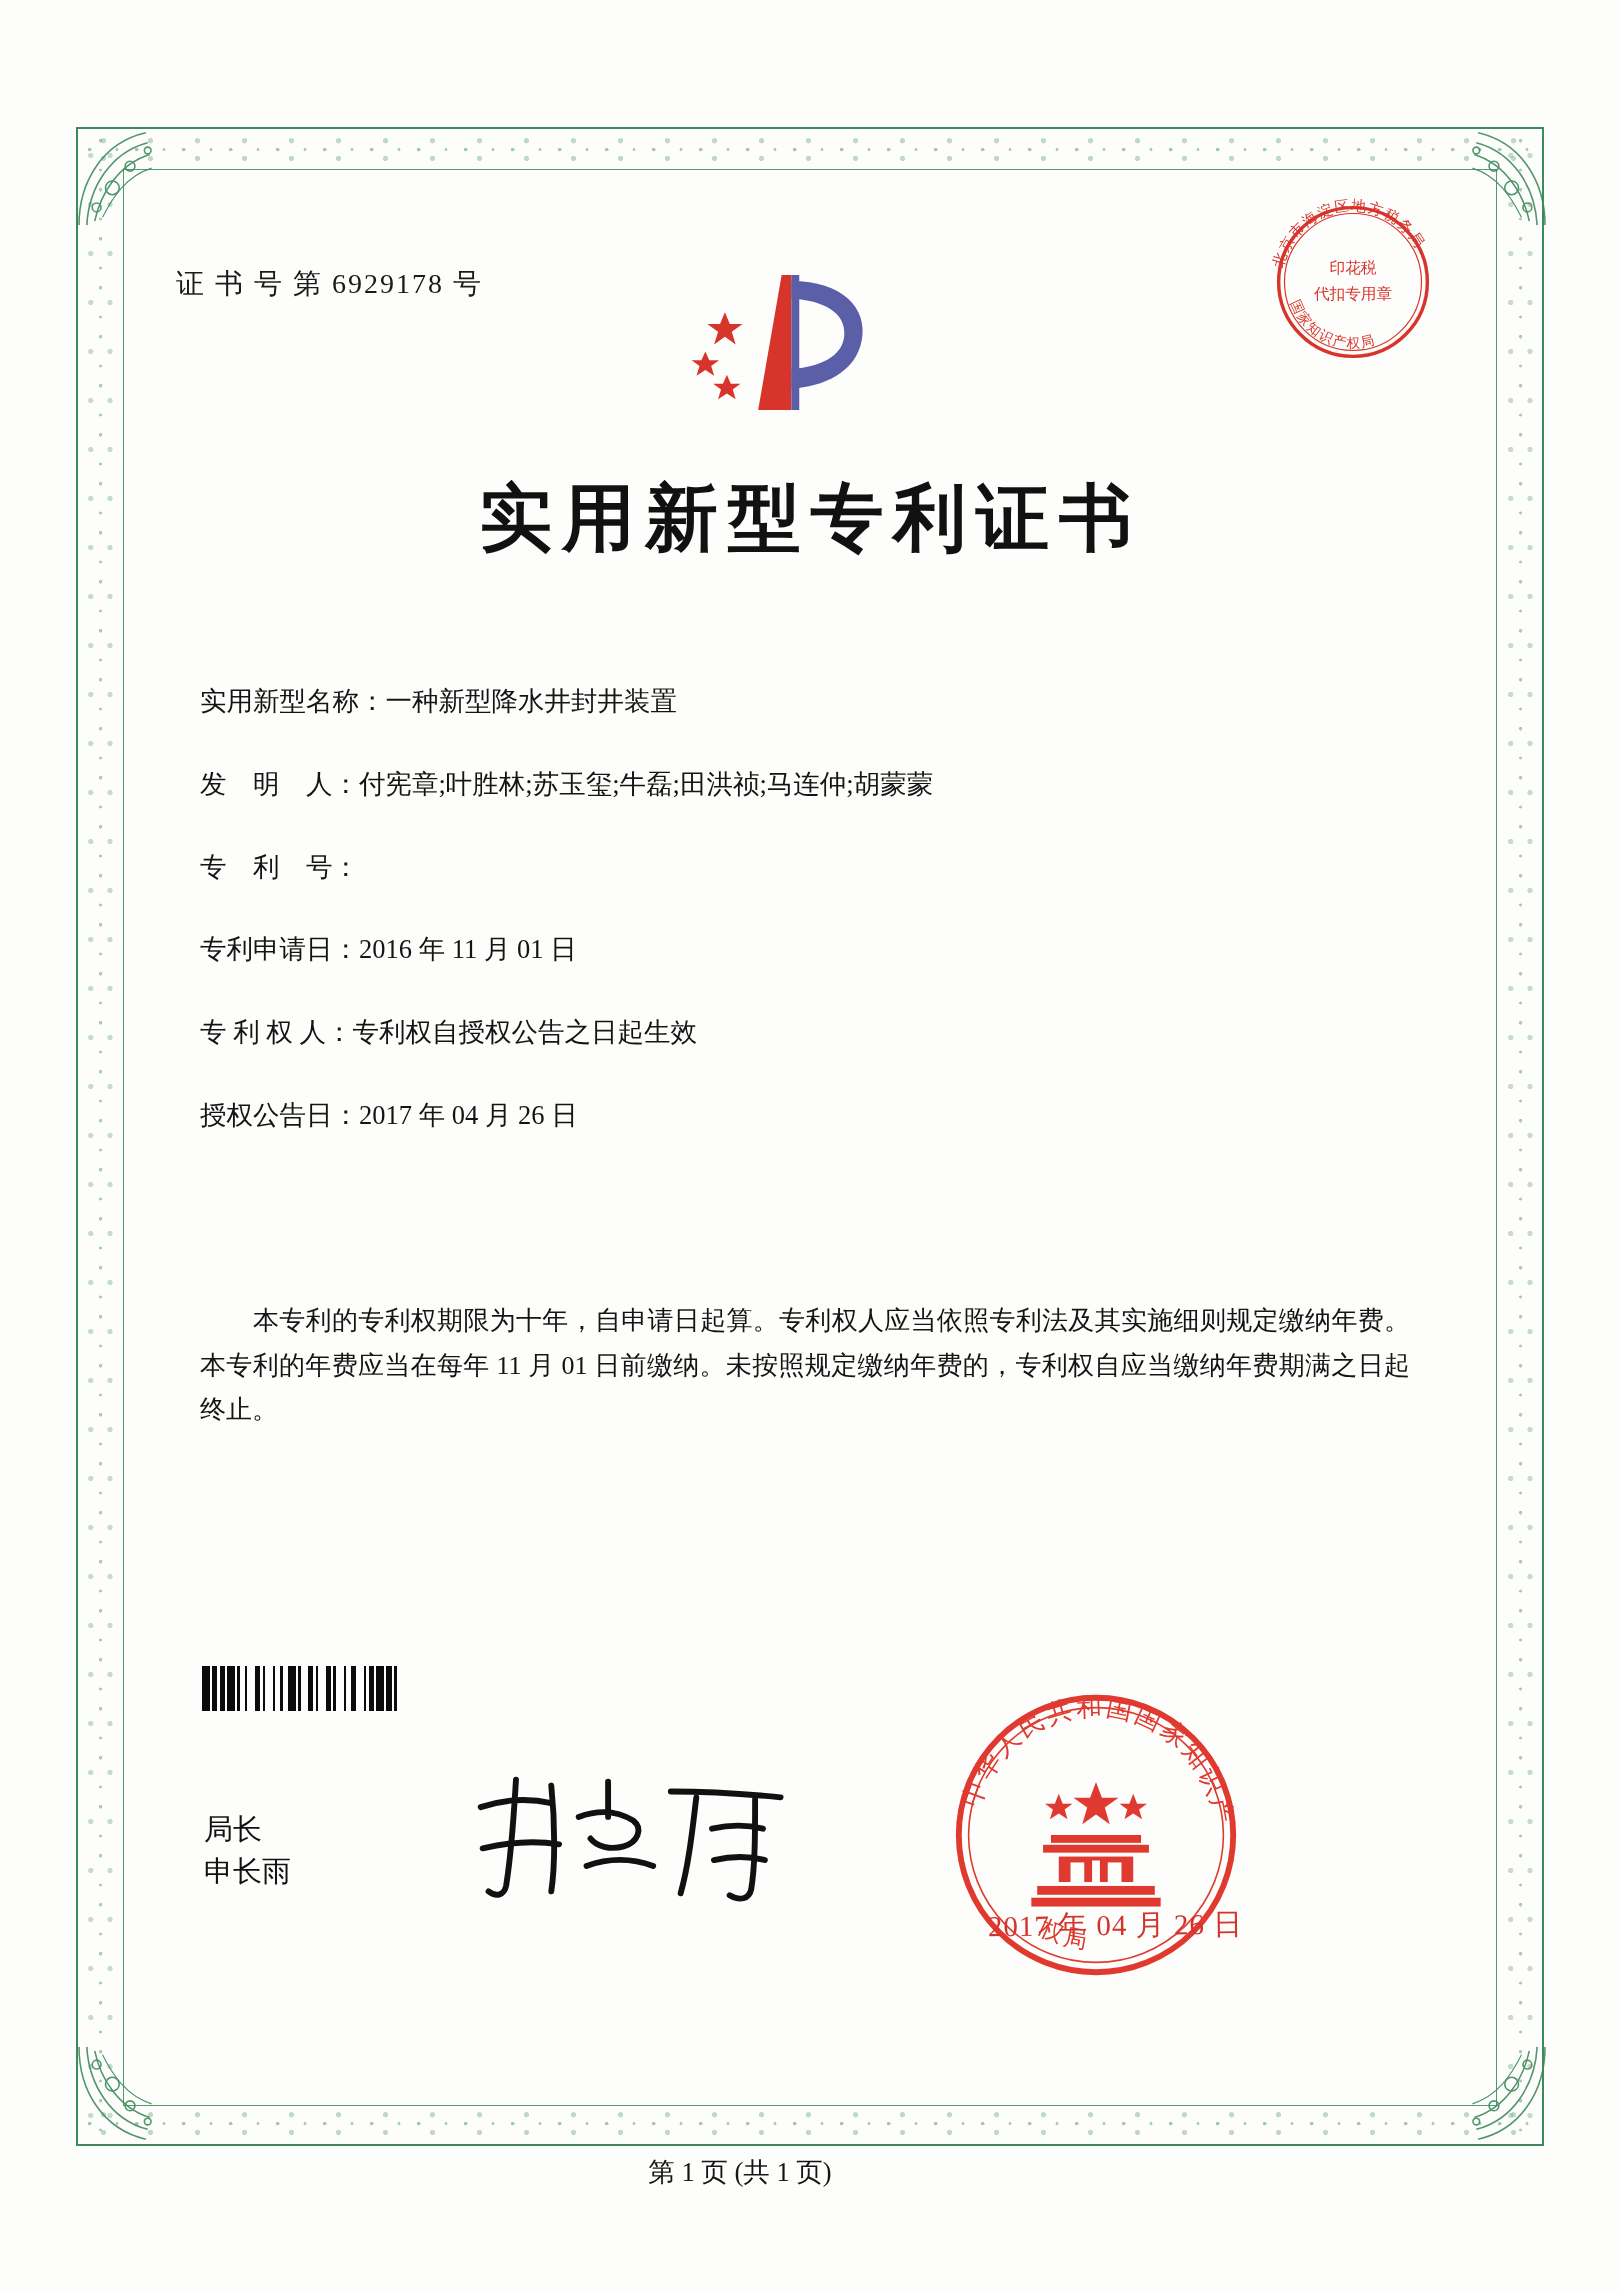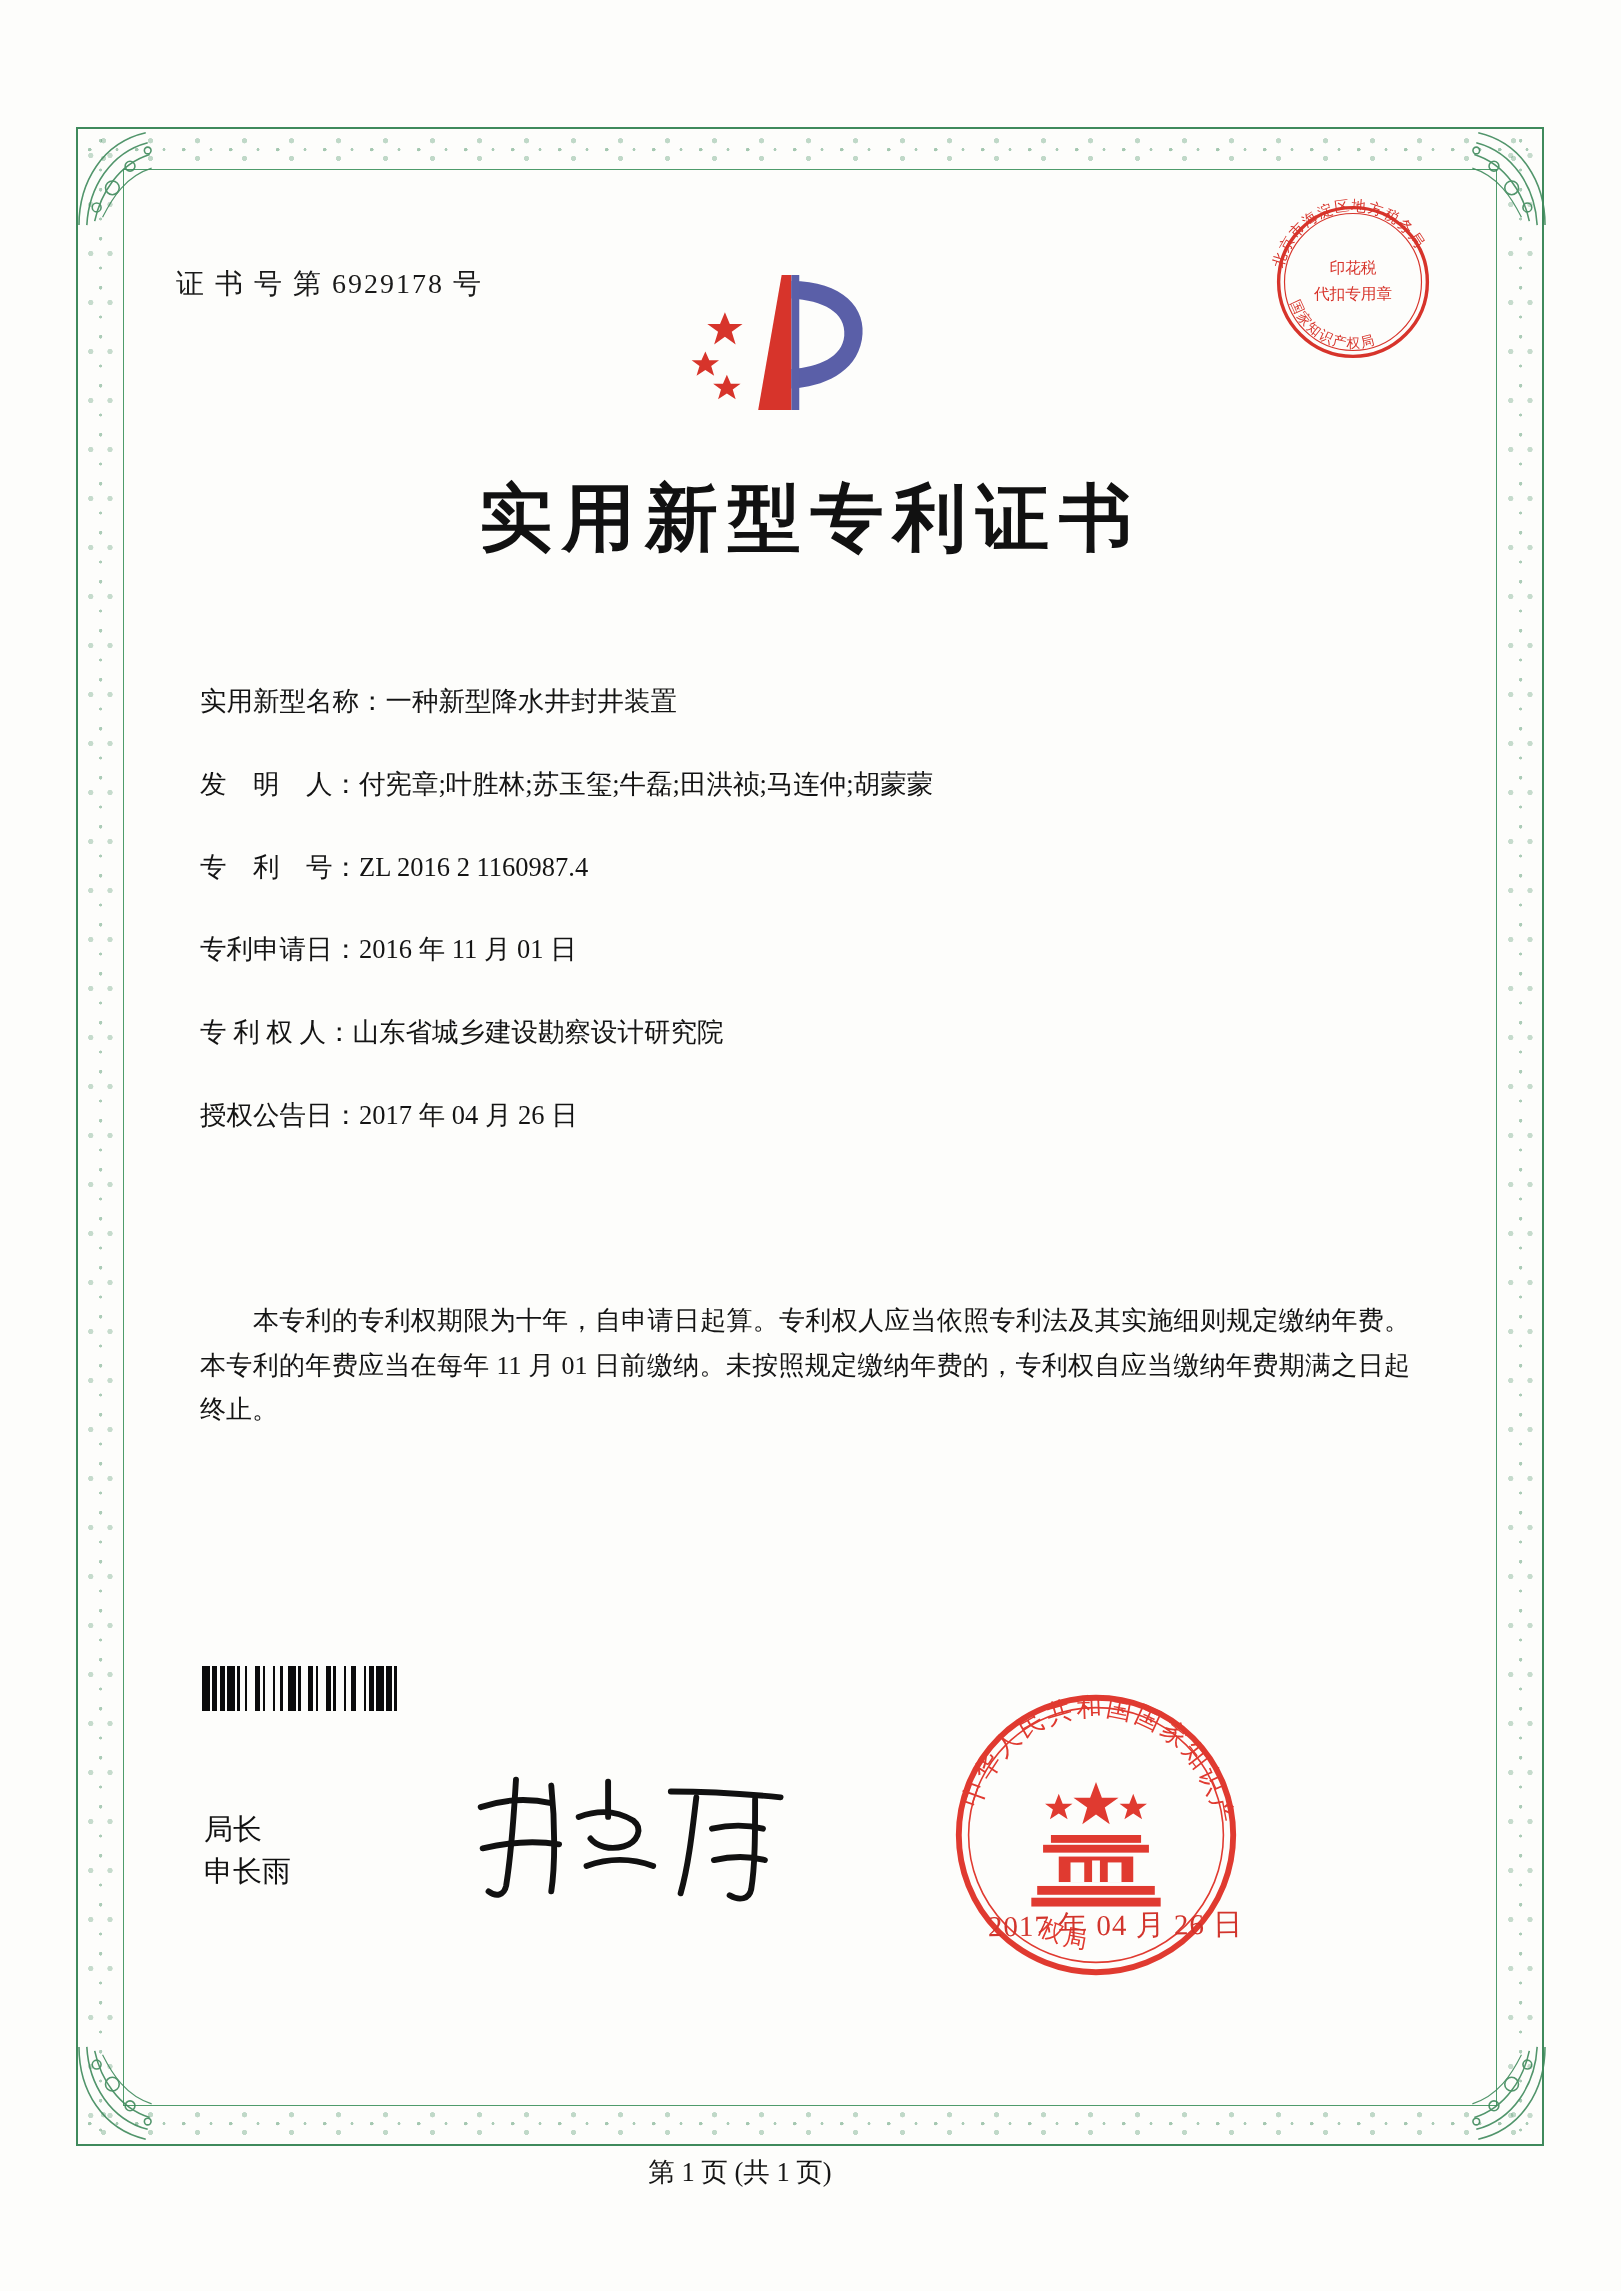--- a/index.html
+++ b/index.html
@@ -345,29 +345,28 @@
     <div class="field-row">
       <span class="field-label">实用新型名称：</span>
       <span class="field-value">一种新型降水井封井装置</span>
     </div>
     <div class="field-row">
       <span class="field-label">发　明　人：</span>
       <span class="field-value">付宪章;叶胜林;苏玉玺;牛磊;田洪祯;马连仲;胡蒙蒙</span>
     </div>
     <div class="field-row">
       <span class="field-label">专　利　号：</span>
-      <span class="field-value">ZL 2016 2 1160987.4</span>
     </div>
     <div class="field-row">
       <span class="field-label">专利申请日：</span>
       <span class="field-value">2016 年 11 月 01 日</span>
     </div>
     <div class="field-row">
       <span class="field-label">专 利 权 人：</span>
-      <span class="field-value">山东省城乡建设勘察设计研究院</span>
+      <span class="field-value">专利权自授权公告之日起生效</span>
     </div>
     <div class="field-row">
       <span class="field-label">授权公告日：</span>
       <span class="field-value">2017 年 04 月 26 日</span>
     </div>
   </div>
 
   <div class="body-text">
     <p>本专利的专利权期限为十年，自申请日起算。专利权人应当依照专利法及其实施细则规定缴纳年费。本专利的年费应当在每年 11 月 01 日前缴纳。未按照规定缴纳年费的，专利权自应当缴纳年费期满之日起终止。</p>
   </div>

